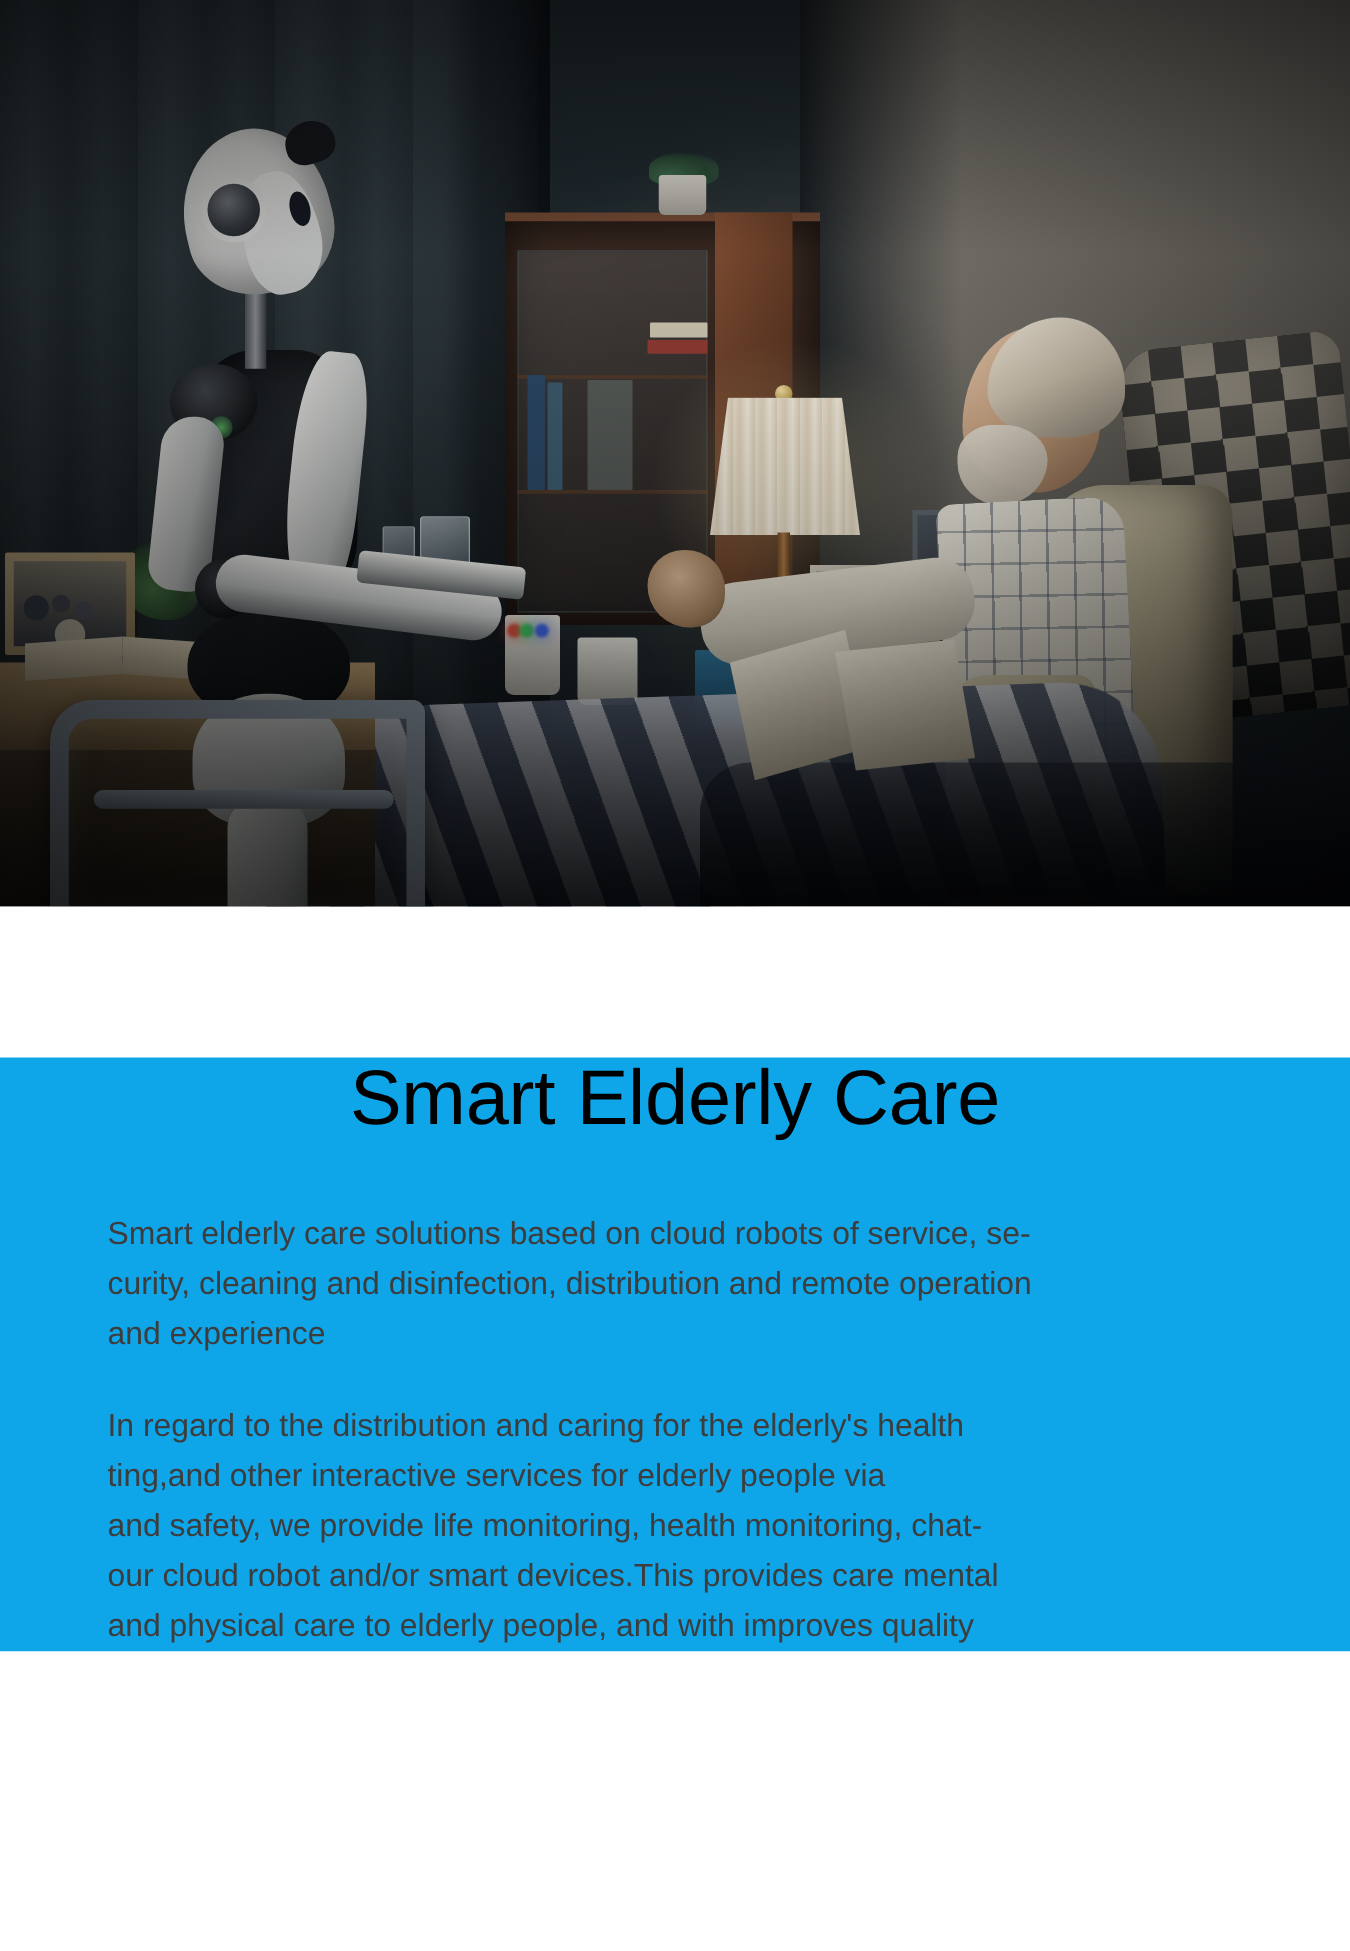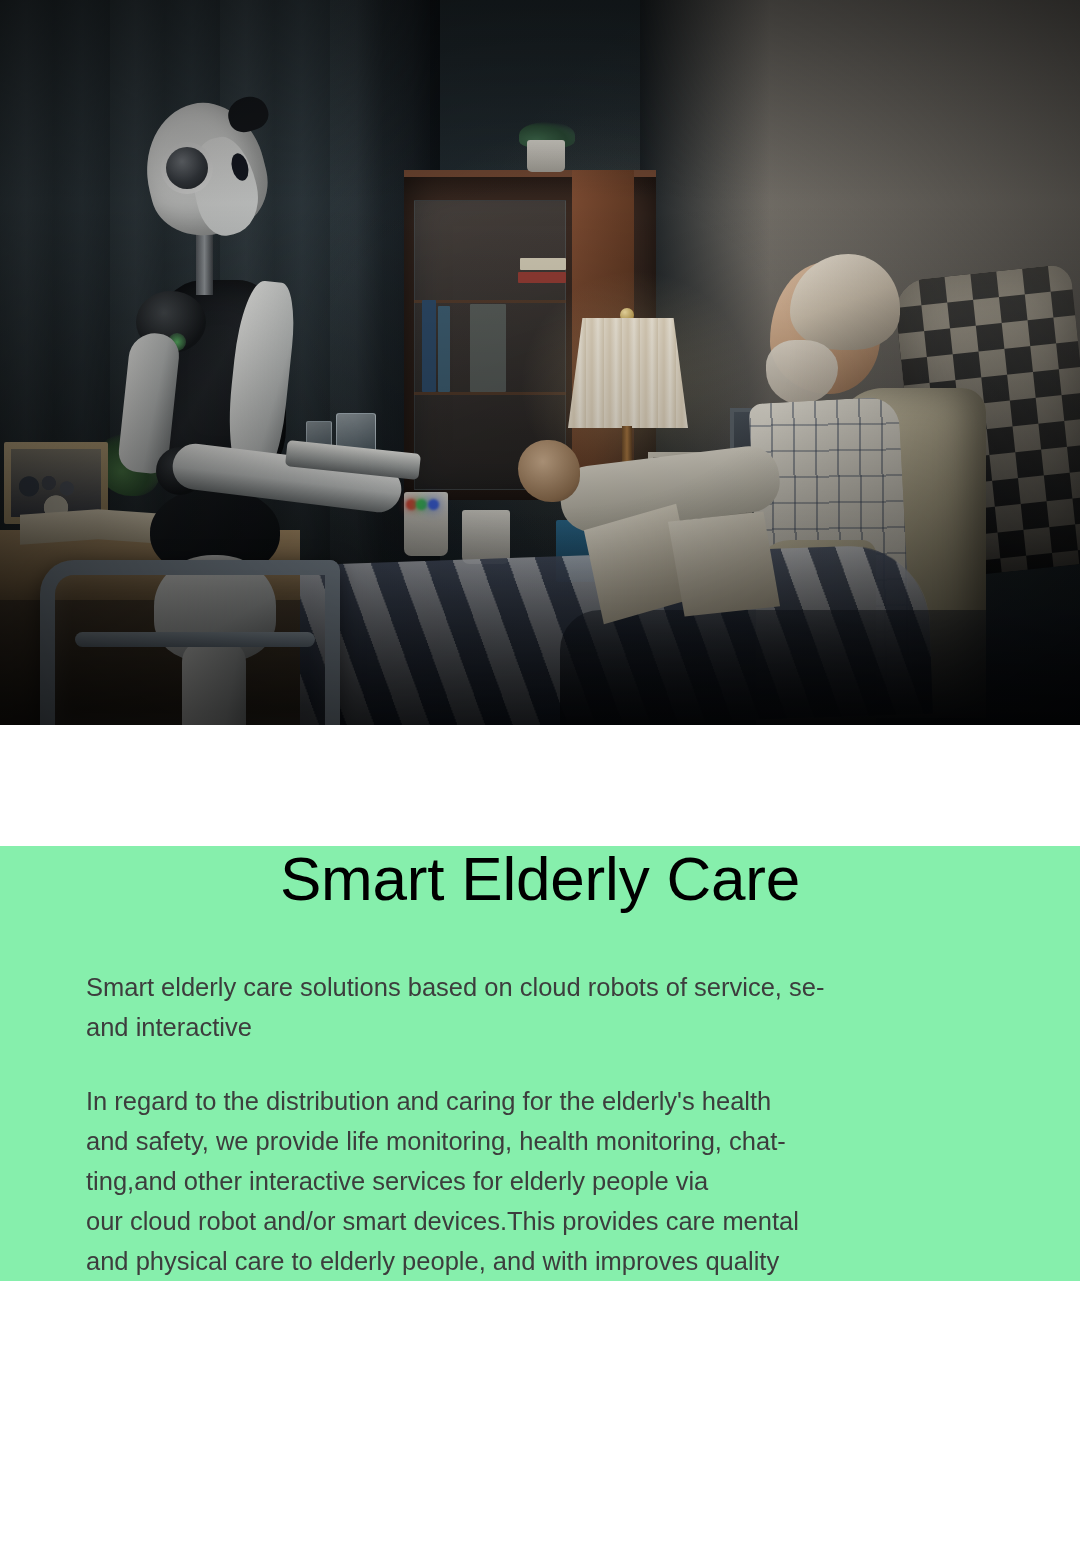--- a/index.html
+++ b/index.html
@@ -449,21 +449,21 @@
   
   .hero-vignette {
     position: absolute; inset: 0;
     background:
       radial-gradient(ellipse 760px 520px at 560px 350px, rgba(0,0,0,0) 30%, rgba(0,0,0,0.62) 100%),
       linear-gradient(180deg, rgba(0,0,0,0.30) 0%, rgba(0,0,0,0) 28%, rgba(0,0,0,0.46) 100%);
     pointer-events: none;
   }
 
   
-  .content { position: relative; width: 1080px; background: #86efac; }
+  .content { position: relative; width: 1080px; background: #0ea5e9; }
 
   .title {
     margin-top: 121px;
     text-align: center;
     font-size: 62px;
     line-height: 1.05;
     font-weight: 400;
     color: #000000;
     letter-spacing: -0.2px;
   }
@@ -587,27 +587,28 @@
   </div>
 
   <div class="content">
 
     <h1 class="title">Smart Elderly Care</h1>
 
     <div class="body-wrap">
 
       <p class="para para-1">
         <span class="para-line">Smart elderly care solutions based on cloud robots of service, se-</span>
-        <span class="para-line">and interactive</span>
+        <span class="para-line">curity, cleaning and disinfection, distribution and remote operation</span>
+        <span class="para-line">and experience</span>
       </p>
 
       <p class="para para-2">
         <span class="para-line">In regard to the distribution and caring for the elderly's health</span>
+        <span class="para-line">ting,and other interactive services for elderly people via</span>
         <span class="para-line">and safety, we provide life monitoring, health monitoring, chat-</span>
-        <span class="para-line">ting,and other interactive services for elderly people via</span>
         <span class="para-line">our cloud robot and/or smart devices.This provides care mental</span>
         <span class="para-line">and physical care to elderly people, and with improves quality</span>
       </p>
 
     </div>
   </div>
 
 </div>
 
 </body></html>

